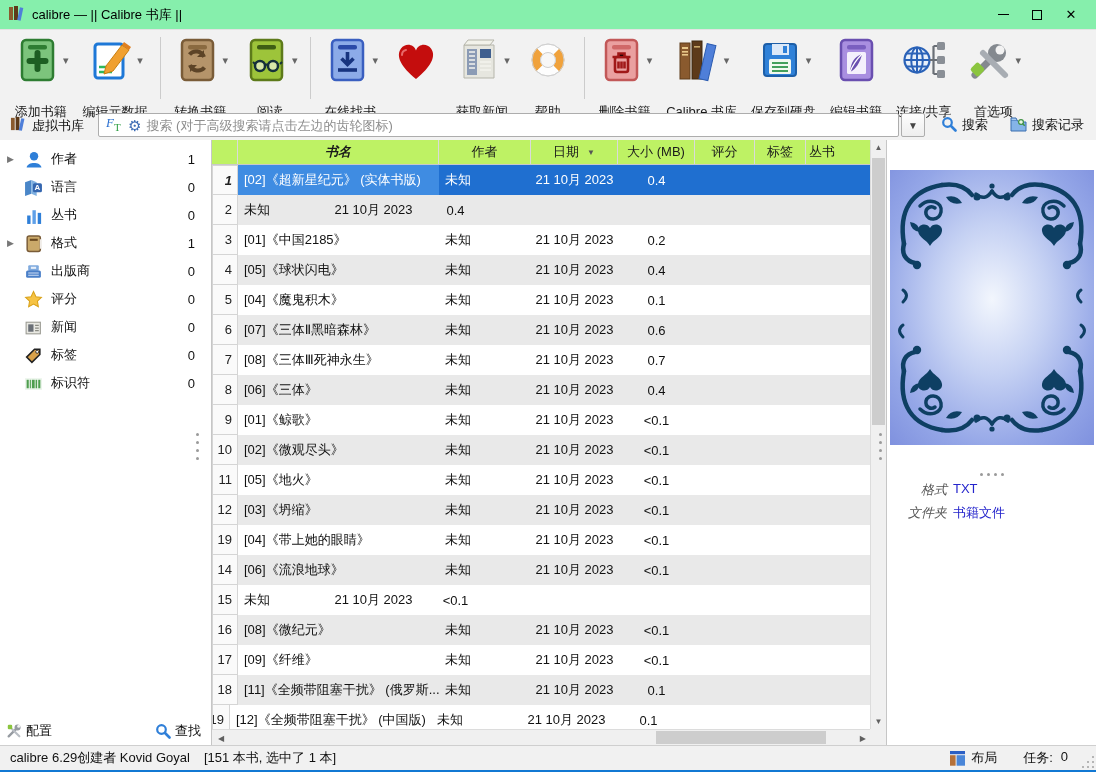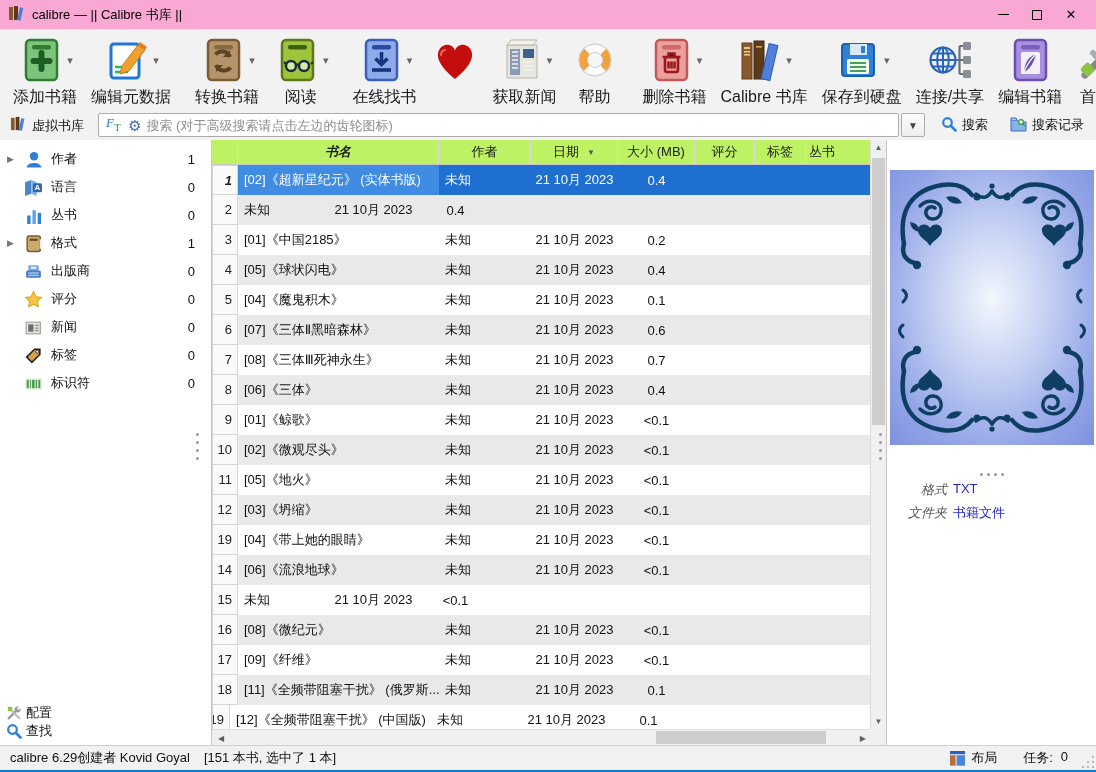--- a/index.html
+++ b/index.html
@@ -1,34 +1,34 @@
 <!DOCTYPE html>
 <html><head>
 <meta charset="utf-8">
 <style>
   * { box-sizing: border-box; margin: 0; padding: 0; }
   html,body { width:1096px; height:772px; overflow:hidden; }
   body { font-family:"Liberation Sans",sans-serif; background:#fff; position:relative; font-size:13px; color:#111; }
 
   
-  .titlebar { height:30px; background:#f9a8d4; display:flex; align-items:center; padding:0 8px; border-bottom:1px solid #e3e3e3; }
+  .titlebar { height:30px; background:#86efac; display:flex; align-items:center; padding:0 8px; border-bottom:1px solid #e3e3e3; }
   .titlebar .title-text { margin-left:6px; font-size:13px; color:#000; }
   .win-controls { margin-left:auto; display:flex; }
   .win-btn { width:34px; height:26px; display:flex; align-items:center; justify-content:center; color:#000; }
   .glyph-min { width:11px; height:1px; background:#000; display:block; }
   .glyph-max { width:10px; height:10px; border:1px solid #000; display:block; }
   .glyph-close { font-size:13px; line-height:1; }
 
   
   .toolbar { height:80px; background:#f2f2f2; display:flex; align-items:flex-start; padding:5px 4px 0 6px; }
   .tool-item { display:flex; flex-direction:column; align-items:center; padding:0 7px; }
   .tool-icon-row { display:flex; align-items:center; height:50px; }
   .tool-icon svg { width:48px; height:48px; display:block; }
   .tool-arrow { color:#666; font-size:11px; margin-left:2px; }
-  .tool-label { font-size:16px; color:#1a1a1a; margin-top:2px; height:15px; white-space:nowrap; }
+  .tool-label { font-size:13px; color:#1a1a1a; margin-top:18px; height:15px; white-space:nowrap; }
   .tool-sep { width:1px; height:62px; background:#cccccc; margin:2px 5px 0 5px; }
 
   
   .searchrow { height:30px; background:#f2f2f2; display:flex; align-items:center; padding:0 6px; }
   .vl-btn { display:flex; align-items:flex-end; gap:5px; padding:2px 4px; }
   .vl-btn svg { width:17px; height:17px; }
   .search-box { flex:1; height:24px; margin-left:10px; background:#fff; border:1px solid #adadad; border-radius:2px; display:flex; align-items:center; padding:0 4px; gap:5px; }
   .search-box svg { flex:none; }
   .gear { color:#3e6db5; font-size:15px; line-height:1; }
   .search-input { flex:1; border:none; outline:none; background:transparent; font-size:13px; font-family:"Liberation Sans",sans-serif; color:#222; }
@@ -38,21 +38,21 @@
 
   
   .main { height:605px; display:flex; position:relative; background:#fff; }
 
   .sidebar { width:212px; border-right:1px solid #c6c6c6; position:relative; padding-top:5px; background:#fff; }
   .side-item { height:28px; display:flex; align-items:center; position:relative; padding-left:24px; }
   .side-expand { position:absolute; left:7px; font-size:9px; color:#777; }
   .side-icon { width:19px; height:19px; margin-right:8px; flex:none; }
   .side-icon svg { width:19px; height:19px; display:block; }
   .side-count { position:absolute; right:16px; color:#111; }
-  .sidebar-footer { position:absolute; left:6px; right:10px; bottom:5px; display:flex; justify-content:space-between;flex-direction:column; }
+  .sidebar-footer { position:absolute; left:6px; right:10px; bottom:5px; display:flex; justify-content:space-between; }
   .footer-btn { display:flex; align-items:center; gap:4px; }
   .footer-btn svg { width:16px; height:16px; }
 
   
   .booklist { flex:1; position:relative; background:#fff; overflow:hidden; }
   .tbl-header { position:absolute; top:0; left:0; right:16px; height:25px; display:flex; background:#bef264; border-bottom:1px solid #c9c9c9; }
   .hcell { border-right:1px solid #dadada; display:flex; align-items:center; justify-content:center; font-size:13px; color:#1a1a1a; white-space:nowrap; overflow:hidden; }
   .hcell.sorted-name { font-weight:bold; font-style:italic; }
   .sort-arrow { font-size:8px; color:#555; margin-left:8px; }
   .tbl-body { position:absolute; top:25px; bottom:16px; left:0; right:16px; overflow:hidden; }
@@ -283,46 +283,46 @@
           </svg>
         </span>
         <span class="tool-arrow">▾</span>
       </div>
       <div class="tool-label">保存到硬盘</div>
     </div>
     <div class="tool-item">
       <div class="tool-icon-row">
         <span class="tool-icon">
           <svg viewBox="0 0 48 48">
+            <rect x="9" y="4" width="31" height="40" rx="4" fill="#a98fe0" stroke="#6a4fb0" stroke-width="2.5"></rect>
+            <rect x="15" y="9" width="19" height="4.5" rx="2" fill="#7a5fc0"></rect>
+            <rect x="15" y="16" width="19" height="22" rx="1.5" fill="#f4f0fc"></rect>
+            <path d="M30 18c-8 3-11 8-12 18 6-3 10-9 12-18z" fill="#6a4fb0"></path>
+            <path d="M18 36c3-8 7-13 12-18" stroke="#fff" stroke-width="1.2" fill="none"></path>
+          </svg>
+        </span>
+      </div>
+      <div class="tool-label">编辑书籍</div>
+    </div>
+    <div class="tool-item">
+      <div class="tool-icon-row">
+        <span class="tool-icon">
+          <svg viewBox="0 0 48 48">
             <circle cx="17" cy="24" r="12.5" fill="#e8f0fa" stroke="#2a62b8" stroke-width="2.2"></circle>
             <path d="M4.5 24h25M17 11.5v25" stroke="#2a62b8" stroke-width="2"></path>
             <ellipse cx="17" cy="24" rx="5.8" ry="12.5" fill="none" stroke="#2a62b8" stroke-width="2"></ellipse>
             <path d="M6 17.5h22M6 30.5h22" stroke="#2a62b8" stroke-width="2" fill="none"></path>
             <rect x="37" y="6" width="8" height="8" rx="1.5" fill="#8a8f96"></rect>
             <rect x="37" y="20" width="8" height="8" rx="1.5" fill="#8a8f96"></rect>
             <rect x="37" y="34" width="8" height="8" rx="1.5" fill="#8a8f96"></rect>
             <path d="M29.5 24h7.5M33.5 10h3.5M33.5 38h3.5M33.5 10v28" stroke="#6a6f76" stroke-width="2.2" fill="none"></path>
           </svg>
         </span>
       </div>
       <div class="tool-label">连接/共享</div>
-    </div>
-    <div class="tool-item">
-      <div class="tool-icon-row">
-        <span class="tool-icon">
-          <svg viewBox="0 0 48 48">
-            <rect x="9" y="4" width="31" height="40" rx="4" fill="#a98fe0" stroke="#6a4fb0" stroke-width="2.5"></rect>
-            <rect x="15" y="9" width="19" height="4.5" rx="2" fill="#7a5fc0"></rect>
-            <rect x="15" y="16" width="19" height="22" rx="1.5" fill="#f4f0fc"></rect>
-            <path d="M30 18c-8 3-11 8-12 18 6-3 10-9 12-18z" fill="#6a4fb0"></path>
-            <path d="M18 36c3-8 7-13 12-18" stroke="#fff" stroke-width="1.2" fill="none"></path>
-          </svg>
-        </span>
-      </div>
-      <div class="tool-label">编辑书籍</div>
     </div>
     <div class="tool-item">
       <div class="tool-icon-row">
         <span class="tool-icon">
           <svg viewBox="0 0 48 48">
             <path d="M9 39L27 21" stroke="#84898f" stroke-width="7" stroke-linecap="round"></path>
             <circle cx="31" cy="17" r="9" fill="#84898f"></circle>
             <circle cx="34" cy="14" r="4.5" fill="#f2f2f2"></circle>
             <path d="M39 39L17 17" stroke="#a8adb3" stroke-width="6" stroke-linecap="round"></path>
             <rect x="6" y="28" width="11" height="11" rx="2.5" transform="rotate(45 11.5 33.5)" fill="#8bc53f"></rect>

